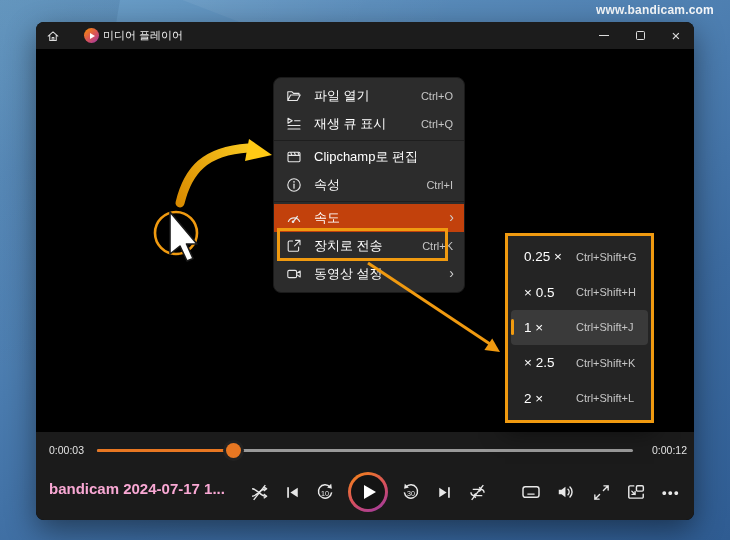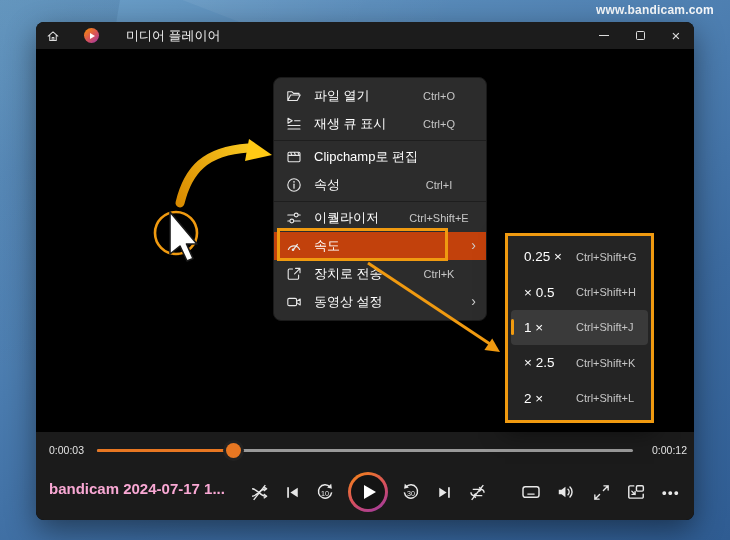--- a/index.html
+++ b/index.html
@@ -20,21 +20,21 @@
   
   .window { position:absolute; left:36px; top:22px; width:658px; height:498px;
     background:#020202; border-radius:8px; overflow:hidden; box-shadow:0 10px 30px rgba(0,0,0,0.45); }
   .titlebar { position:absolute; left:0; top:0; right:0; height:27px; background:#1c1c1c;
     display:flex; align-items:center; }
   .tb-home { width:34px; height:27px; display:flex; align-items:center; justify-content:center; }
   .tb-appicon { width:15px; height:15px; border-radius:50%; margin-left:14px;
     background:linear-gradient(140deg,#f08019 15%,#d8535a 55%,#a83b99 90%);
     display:flex; align-items:center; justify-content:center; }
   .tb-appicon .tri { width:0; height:0; border-left:5px solid #fff; border-top:3px solid transparent; border-bottom:3px solid transparent; margin-left:1px; }
-  .tb-title { color:#eee; font-size:13px; margin-left:27px; }
+  .tb-title { color:#eee; font-size:11px; margin-left:4px; }
   .tb-controls { margin-left:auto; display:flex; align-items:center; height:100%; }
   .tb-btn { width:36px; height:27px; display:flex; align-items:center; justify-content:center; color:#ddd; }
   .tb-min-glyph { width:10px; height:1px; background:#ddd; display:block; }
   .tb-max-glyph { width:9px; height:9px; border:1px solid #ddd; border-radius:1.5px; display:block; }
   .tb-close-glyph { font-size:15px; line-height:1; color:#ddd; }
 
   .video { position:absolute; left:0; top:27px; right:0; bottom:88px; background:#000; }
 
   
   .bottombar { position:absolute; left:0; bottom:0; right:0; height:88px; background:#1b1b1b; }
@@ -54,27 +54,27 @@
   .cicon { width:20px; height:20px; display:flex; align-items:center; justify-content:center; }
   .cicon svg { display:block; }
   .playbtn { width:40px; height:40px; border-radius:50%; padding:3px;
     background:linear-gradient(150deg,#f2811c 8%,#d8505e 52%,#a23b9c 92%); }
   .playbtn .inner { width:100%; height:100%; border-radius:50%; background:#141414;
     display:flex; align-items:center; justify-content:center; }
   .playbtn .tri { width:0; height:0; border-left:12px solid #fff; border-top:7px solid transparent; border-bottom:7px solid transparent; margin-left:3px; }
   .more-dots { color:#e8e8e8; font-size:13px; letter-spacing:1.5px; font-weight:bold; }
 
   
-  .menu { position:absolute; left:273px; top:77px; width:214px; background:#2c2c2c;
+  .menu { position:absolute; left:273px; top:77px; width:192px; background:#2c2c2c;
     border:1px solid #1a1a1a; border-radius:8px; padding:4px 0; box-shadow:0 8px 22px rgba(0,0,0,0.55); z-index:5; }
   .mi { height:28px; display:flex; align-items:center; padding:0 11px; position:relative; }
   .mi.hl { background:#c2410c; }
   .mic { width:17px; height:17px; display:flex; align-items:center; justify-content:center; flex:none; }
   .mil { color:#fff; font-size:13px; margin-left:12px; white-space:nowrap; }
-  .mis { margin-left:auto; color:#c6c6c6; font-size:11px; width:72px; text-align:center; white-space:nowrap; }
+  .mis { margin-left:auto; color:#c6c6c6; font-size:11px; width:72px; text-align:right; white-space:nowrap; }
   .mich { position:absolute; right:10px; top:50%; transform:translateY(-54%); color:#cfcfcf; font-size:14px; }
   .msep { height:1px; background:#1e1e1e; margin:2px 0; }
 
   
   .submenu { position:absolute; left:505px; top:233px; width:149px; height:190px;
     border:3px solid #f09a10; background:#242424; z-index:6; padding:3px; box-shadow:0 8px 22px rgba(0,0,0,0.5); }
   .smi { height:35.4px; display:flex; align-items:center; position:relative; border-radius:4px; padding:0 6px 0 13px; }
   .smi.sel { background:#3a3a3a; }
   .smi .smbar { position:absolute; left:0px; top:50%; transform:translateY(-50%); width:3px; height:16px;
     border-radius:2px; background:#f09a10; display:none; }
@@ -253,31 +253,20 @@
         <svg width="16" height="16" viewBox="0 0 16 16">
             <circle cx="8" cy="8" r="6.2" fill="none" stroke="#e8e8e8" stroke-width="1.1"></circle>
             <path d="M8 7.2 V11.2" stroke="#e8e8e8" stroke-width="1.2" stroke-linecap="round"></path>
             <circle cx="8" cy="4.9" r="0.8" fill="#e8e8e8"></circle>
           </svg>
       </span>
       <span class="mil">속성</span>
       <span class="mis">Ctrl+I</span>
     </div>
     <div class="msep"></div>
-    <div class="mi">
-      <span class="mic">
-        <svg width="16" height="16" viewBox="0 0 16 16">
-            <path d="M1.8 5 H14.2 M1.8 11 H14.2" stroke="#e8e8e8" stroke-width="1.1" stroke-linecap="round"></path>
-            <circle cx="10.2" cy="5" r="1.9" fill="#2c2c2c" stroke="#e8e8e8" stroke-width="1.1"></circle>
-            <circle cx="5.8" cy="11" r="1.9" fill="#2c2c2c" stroke="#e8e8e8" stroke-width="1.1"></circle>
-          </svg>
-      </span>
-      <span class="mil">이퀄라이저</span>
-      <span class="mis">Ctrl+Shift+E</span>
-    </div>
     <div class="mi hl">
       <span class="mic">
         <svg width="16" height="16" viewBox="0 0 16 16">
             <path d="M2.4 11.5 A6.2 6.2 0 0 1 13.6 11.5" fill="none" stroke="#e8e8e8" stroke-width="1.2" stroke-linecap="round"></path>
             <path d="M7.2 11.8 L11.4 6.4" stroke="#e8e8e8" stroke-width="1.3" stroke-linecap="round"></path>
             <circle cx="7" cy="11.8" r="1.3" fill="#e8e8e8"></circle>
           </svg>
       </span>
       <span class="mil">속도</span>
       <span class="mis"></span>

